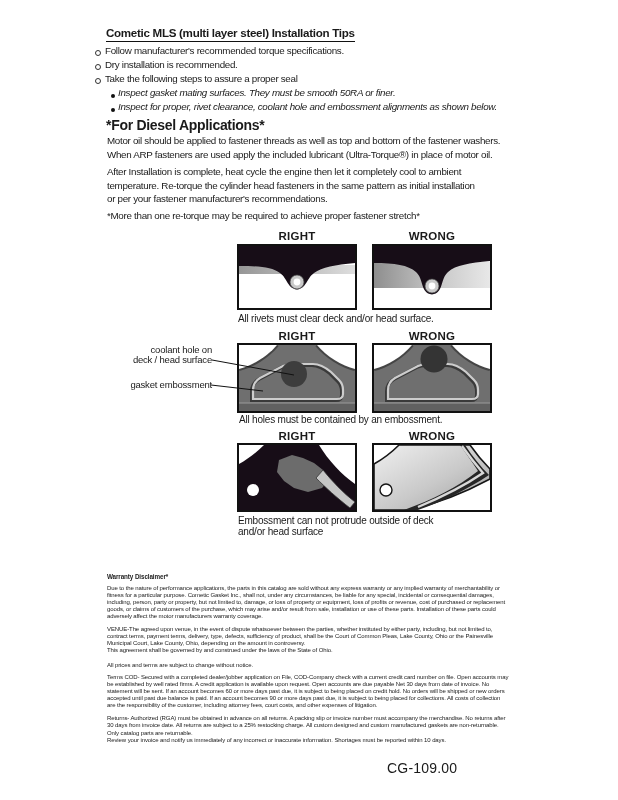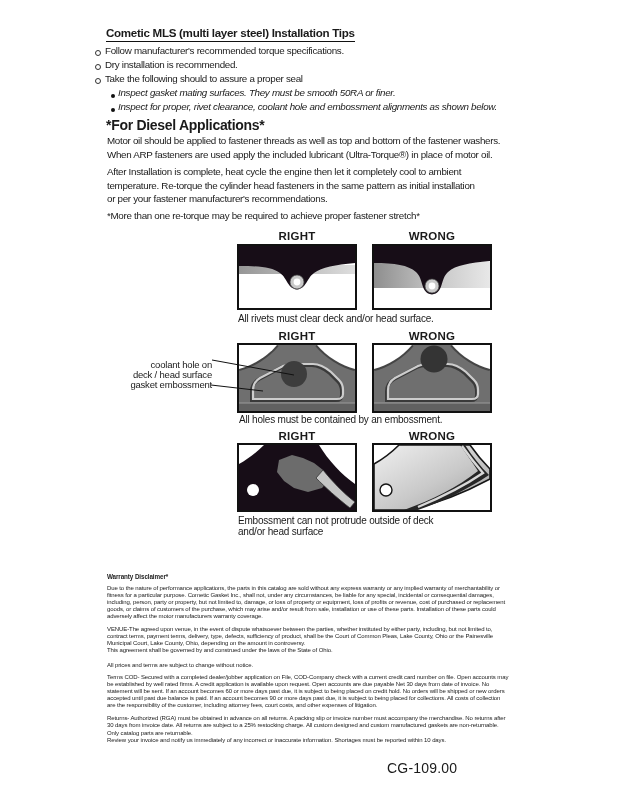--- a/index.html
+++ b/index.html
@@ -50,21 +50,21 @@
     <div class="brow">
       <span class="mk-open"></span>
       <span>Follow manufacturer's recommended torque specifications.</span>
     </div>
     <div class="brow">
       <span class="mk-open"></span>
       <span>Dry installation is recommended.</span>
     </div>
     <div class="brow">
       <span class="mk-open"></span>
-      <span>Take the following should to assure a proper seal</span>
+      <span>Take the following steps to assure a proper seal</span>
     </div>
     <div class="brow sub">
       <span class="mk-fill"></span>
       <span>Inspect gasket mating surfaces.  They must be smooth 50RA or finer.</span>
     </div>
     <div class="brow sub">
       <span class="mk-fill"></span>
       <span>Inspect for proper, rivet clearance, coolant hole and embossment alignments as shown below.</span>
     </div>
   </div>
@@ -116,21 +116,21 @@
       <circle cx="60" cy="42" r="7" fill="#c9c9c9" stroke="#444" stroke-width="0.7"></circle>
       <circle cx="60" cy="42" r="3.4" fill="#fff"></circle>
       <rect x="1" y="1" width="118" height="64" fill="none" stroke="#111" stroke-width="2"></rect>
     </svg>
   </div>
   <div class="abs caption" style="left:238px;top:314px;">All rivets must clear deck and/or head surface.</div>
 
   <div class="abs figlabel" style="left:237px;top:330px;">RIGHT</div>
   <div class="abs figlabel" style="left:372px;top:330px;">WRONG</div>
 
-  <div class="abs callout" style="left:95px;top:360px;">
+  <div class="abs callout" style="left:95px;top:345px;">
     <div>coolant hole on</div>
     <div>deck / head surface</div>
   </div>
   <div class="abs callout" style="left:95px;top:380px;">gasket embossment</div>
 
   <div class="panel" style="left:237px;top:343px;">
     <svg width="120" height="70" viewBox="0 0 120 70">
       <rect x="0" y="0" width="120" height="70" fill="#6f6f6f"></rect>
       <rect x="2" y="60" width="116" height="8" fill="#616161"></rect>
       <line x1="2" y1="60" x2="118" y2="60" stroke="#9c9c9c" stroke-width="1"></line>

